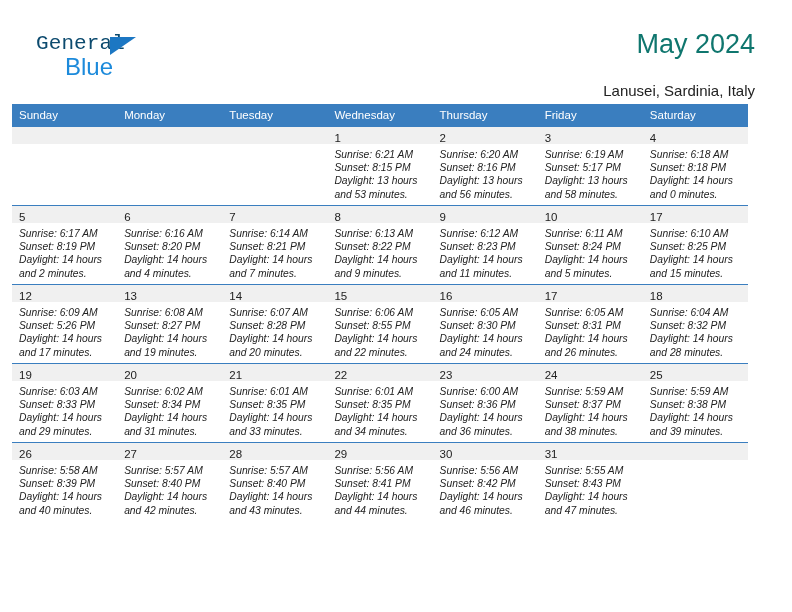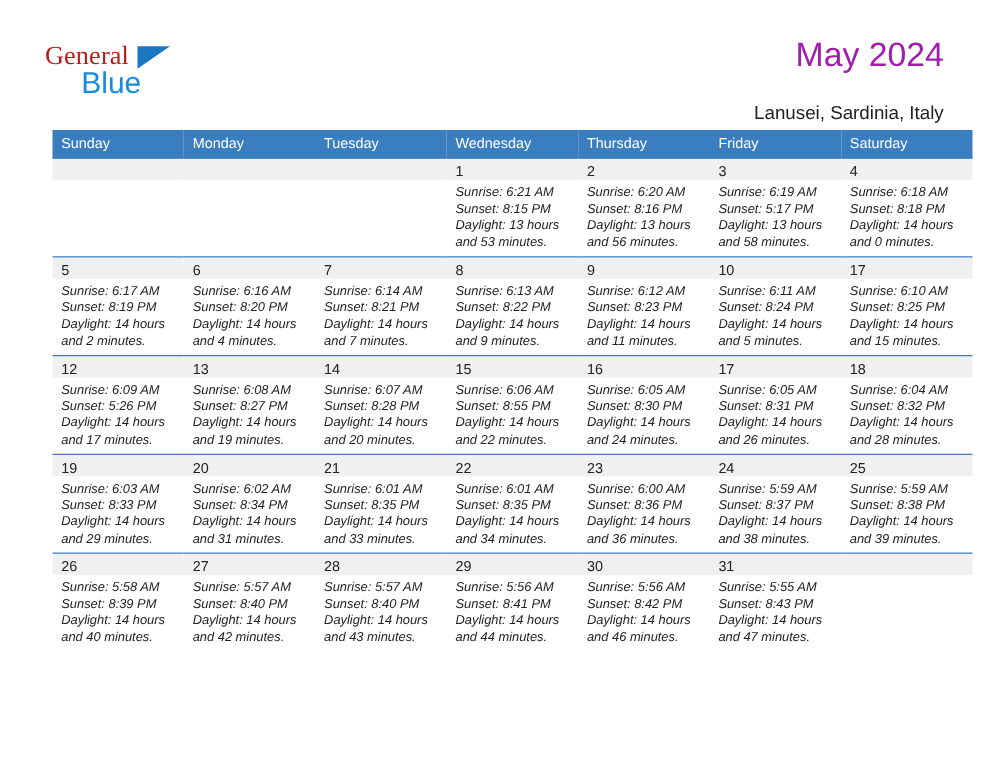--- a/index.html
+++ b/index.html
@@ -35,22 +35,22 @@
     top: 32px;
     width: 200px;
     height: 56px;
   }
   .logo-general {
     position: absolute;
     left: 0;
     top: 0;
     font-size: 21px;
     letter-spacing: 0.1px;
-    color: #b91c1c;
-    font-family: Liberation Serif, serif;
+    color: #0c4a6e;
+    font-family: Liberation Mono, monospace;
   }
   .logo-tri {
     position: absolute;
     left: 74px;
     top: 5px;
     width: 0;
     height: 0;
     border-left: 26px solid #1c77c3;
     border-bottom: 18px solid transparent;
   }
@@ -63,36 +63,36 @@
     font-family: "Liberation Sans", sans-serif;
   }
   .title-block {
     position: absolute;
     right: 37px;
     top: 28px;
     text-align: right;
   }
   .cal-title {
     font-size: 27px;
-    color: #a21caf;
+    color: #0f766e;
     line-height: 32px;
     font-weight: normal;
   }
   .cal-sub {
     font-size: 15px;
     color: #222222;
     line-height: 22px;
     margin-top: 20px;
     font-weight: normal;
   }
 
   
   .calendar {
     position: absolute;
-    left: 42px;
+    left: 12px;
     top: 104px;
     width: 736px;
     border-collapse: collapse;
     table-layout: fixed;
   }
   .calendar th {
     background: #3a7ebf;
     color: #ffffff;
     font-size: 11.5px;
     font-weight: normal;

